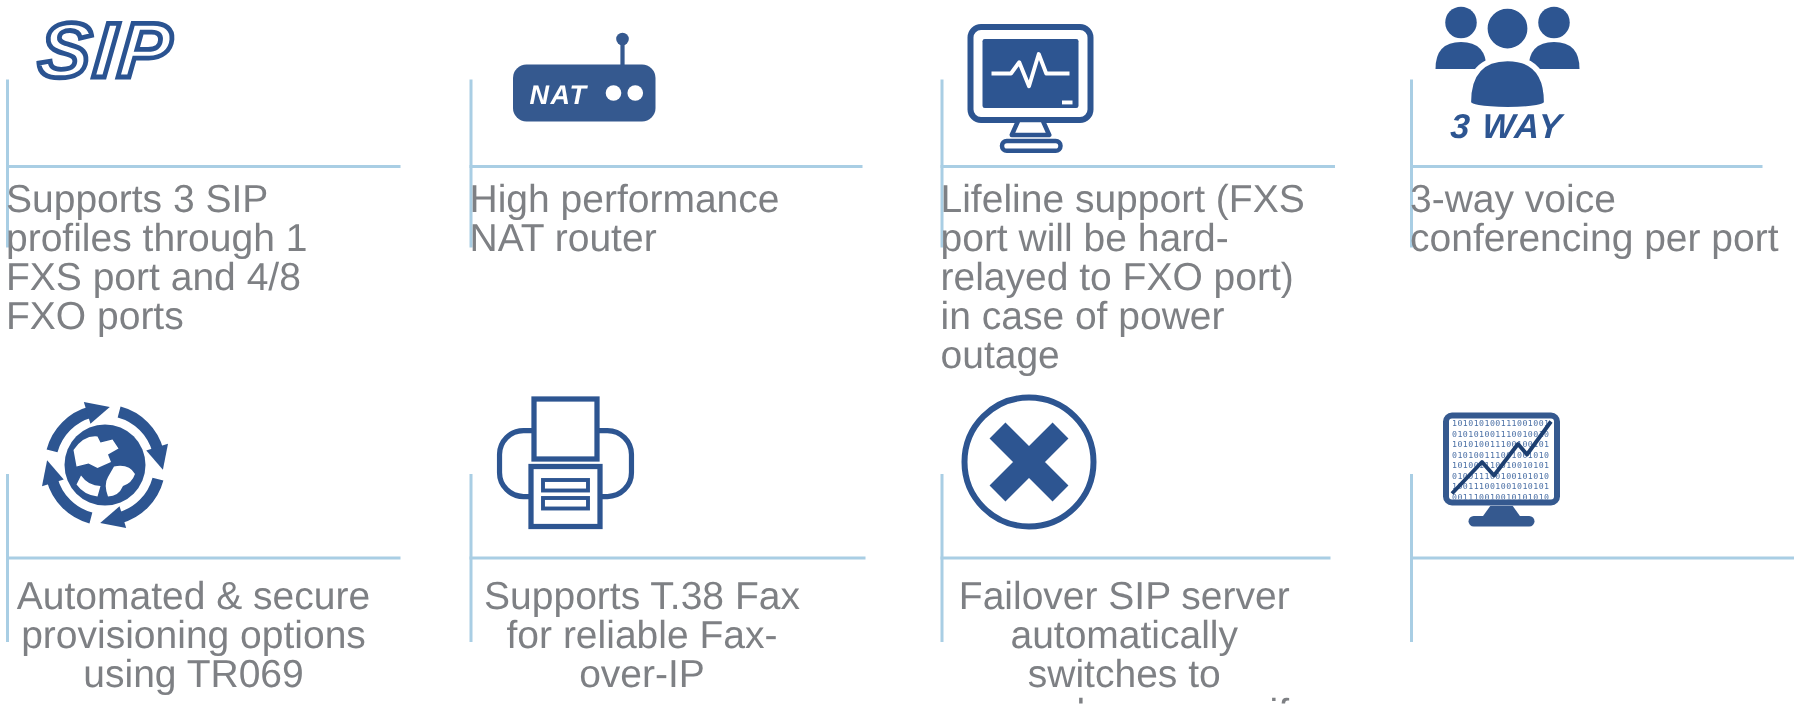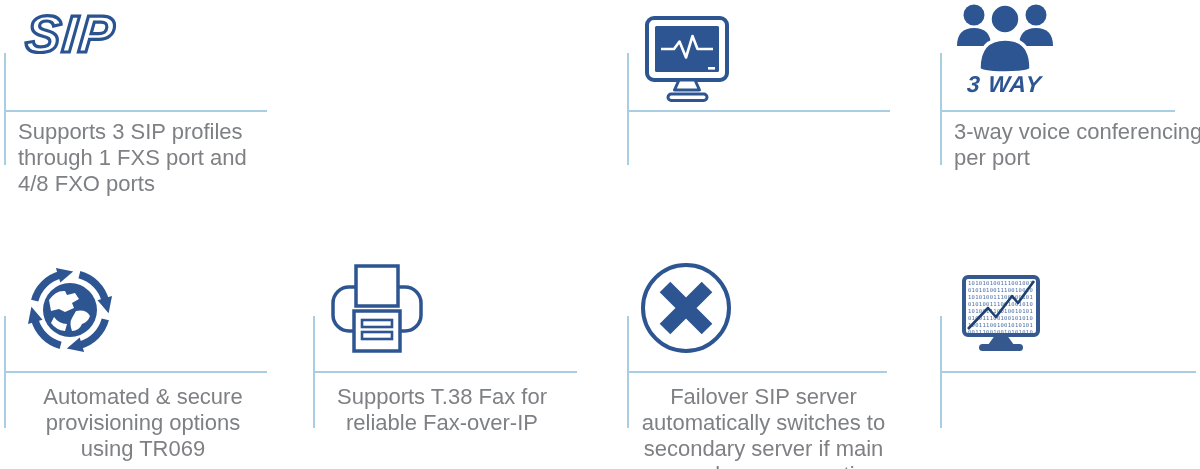--- a/index.html
+++ b/index.html
@@ -5,21 +5,21 @@
   html,body{margin:0;padding:0;background:#ffffff;}
   body{width:1200px;height:469px;overflow:hidden;font-family:"Liberation Sans",sans-serif;position:relative;}
   .grid{position:relative;width:1200px;height:469px;}
   .cell{position:absolute;width:300px;height:234px;}
   .vline{position:absolute;left:0;width:2px;height:112px;background:#a9cee4;}
   .hline{position:absolute;left:0;height:2px;background:#a9cee4;}
   .r1 .vline{top:53px;}
   .r1 .hline{top:110px;}
   .r2 .vline{top:81px;}
   .r2 .hline{top:136px;}
-  .ftext{position:absolute;left:14px;font-size:22px;line-height:26px;color:#7e8084;}
+  .ftext{position:absolute;left:0;font-size:26px;line-height:26px;color:#7e8084;}
   .r1 .ftext{top:119px;}
   .r2 .ftext{top:149px;text-align:center;}
   .icon{position:absolute;}
   
   .sip-logo{position:absolute;left:22px;top:8px;font-size:52px;line-height:1;font-style:italic;
     font-weight:900;letter-spacing:2px;color:#ffffff;-webkit-text-stroke:3.2px #2a5391;
     transform:skewX(-5deg);}
   
   .threeway-label{position:absolute;left:27px;top:72px;font-size:23px;line-height:1.1;
     font-style:italic;font-weight:800;letter-spacing:1px;color:#2d5591;transform:skewX(-4deg);}
@@ -40,32 +40,46 @@
 
 <div class="grid">
 
   <div class="cell r1" style="left:4px;top:0;">
     <div class="sip-logo">SIP</div>
     <div class="vline"></div>
     <div class="hline" style="width:263px;"></div>
     <div class="ftext" style="width:235px;">Supports 3 SIP profiles through 1 FXS port and 4/8 FXO ports</div>
   </div>
 
+  <div class="cell r1" style="left:313px;top:0;">
+    <svg class="icon" style="left:28px;top:16px;" width="100" height="72" viewBox="0 0 100 72">
+      <circle cx="74" cy="10" r="4.2" fill="#35598f"></circle>
+      <rect x="72.6" y="11" width="2.8" height="19" fill="#35598f"></rect>
+      <rect x="1" y="27" width="95" height="38" rx="9" fill="#35598f"></rect>
+      <text x="12" y="53" font-size="18" font-weight="bold" font-style="italic" fill="#ffffff" letter-spacing="1" font-family="Liberation Sans, sans-serif">NAT</text>
+      <circle cx="68" cy="46" r="5.2" fill="#ffffff"></circle>
+      <circle cx="82.5" cy="46" r="5.2" fill="#ffffff"></circle>
+    </svg>
+    <div class="vline"></div>
+    <div class="hline" style="width:262px;"></div>
+    <div class="ftext" style="width:250px;">High performance NAT router</div>
+  </div>
 
   <div class="cell r1" style="left:627px;top:0;">
     <svg class="icon" style="left:17px;top:15px;" width="88" height="90" viewBox="0 0 88 90">
       <rect x="3" y="3" width="80" height="62" rx="7" fill="#ffffff" stroke="#2d5591" stroke-width="4"></rect>
       <rect x="11" y="11" width="64" height="46" rx="1.5" fill="#2d5591"></rect>
       <polyline points="17,34 30,34 35.5,26.5 42,42.5 48.5,21 53.5,34 69,34" fill="none" stroke="#ffffff" stroke-width="2.6" stroke-linejoin="round"></polyline>
       <rect x="64" y="52" width="7" height="2.6" fill="#ffffff"></rect>
       <path d="M35,65 h16 l4.5,10 h-25 z" fill="#ffffff" stroke="#2d5591" stroke-width="3" stroke-linejoin="round"></path>
       <rect x="24" y="79" width="39" height="6.5" rx="3.2" fill="#ffffff" stroke="#2d5591" stroke-width="3"></rect>
     </svg>
     <div class="vline"></div>
     <div class="hline" style="width:263px;"></div>
+    <div class="ftext" style="width:245px;">Lifeline support (FXS port will be hard-relayed to FXO port) in case of power outage</div>
   </div>
 
   <div class="cell r1" style="left:940px;top:0;">
     <svg class="icon" style="left:13px;top:2px;" width="104" height="72" viewBox="0 0 104 72">
       <circle cx="21" cy="13" r="10.5" fill="#2d5591"></circle>
       <path d="M4,44 q0,-18 17,-18 q17,0 17,18 z" fill="#2d5591"></path>
       <circle cx="83" cy="13" r="10.5" fill="#2d5591"></circle>
       <path d="M66,44 q0,-18 17,-18 q17,0 17,18 z" fill="#2d5591"></path>
       <circle cx="52" cy="17" r="15" fill="#2d5591" stroke="#ffffff" stroke-width="3.5"></circle>
       <path d="M26,66 q0,-29 26,-29 q26,0 26,29 q0,5 -26,5 q-26,0 -26,-5 z" fill="#2d5591" stroke="#ffffff" stroke-width="3.5"></path>

